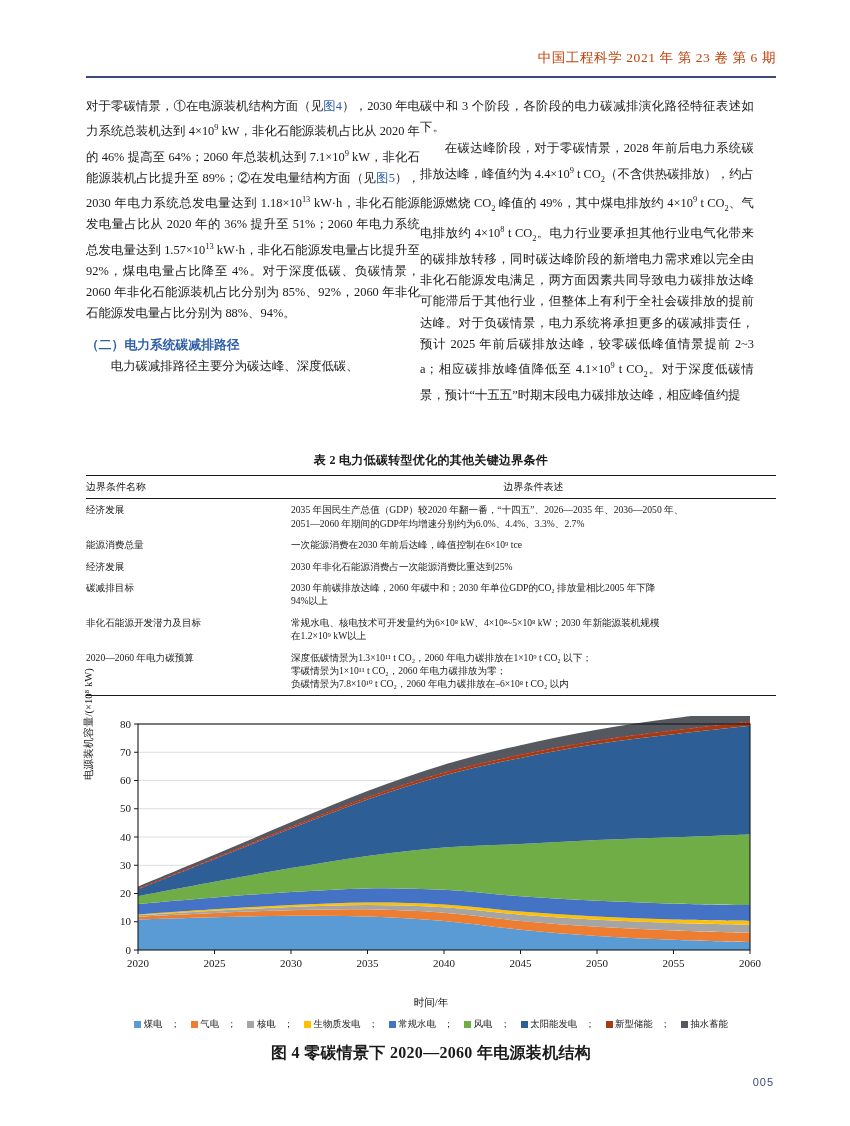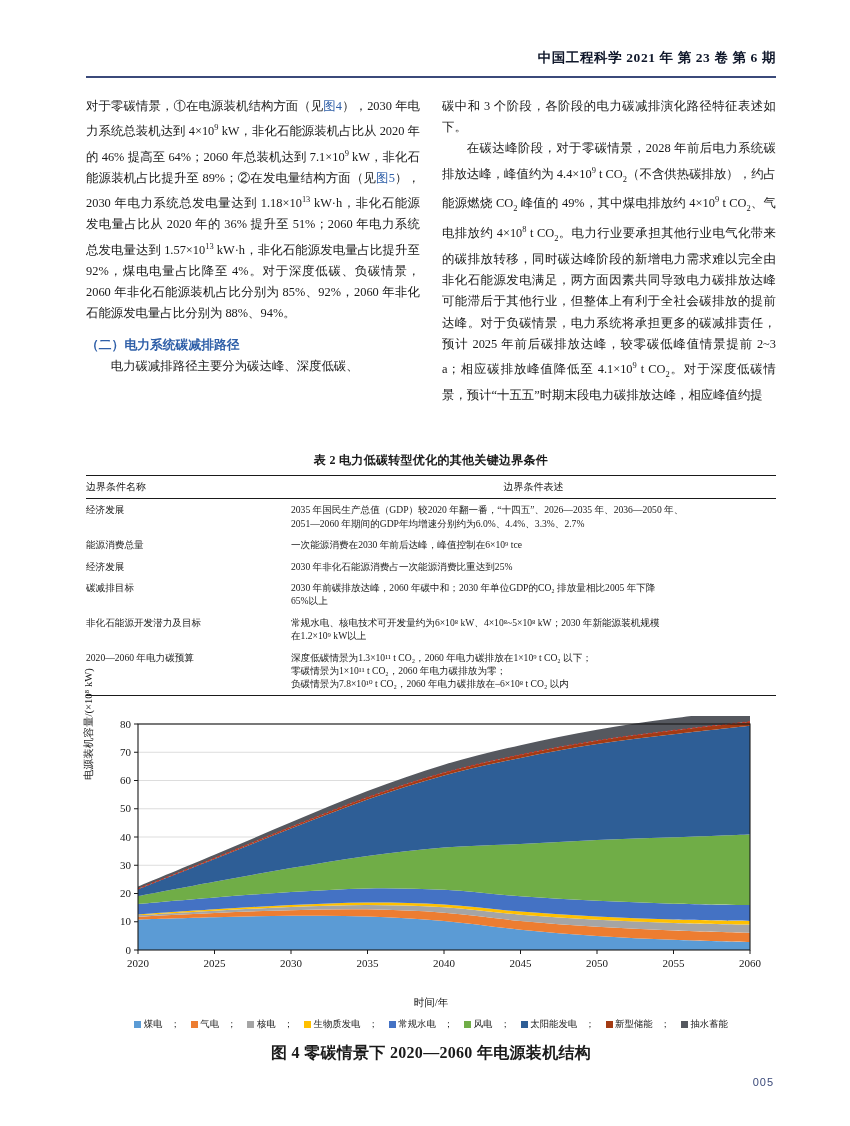--- a/index.html
+++ b/index.html
@@ -14,32 +14,32 @@
   }
   .page { position:absolute; inset:0; }
 
   
   .header {
     position:absolute; left:86px; top:48px; width:690px;
     text-align:right;
   }
   .header-title {
     font-size: 13.5px; letter-spacing: .6px;
-    color: #0f172a; font-weight: bold;
+    color: #c2410c; font-weight: normal;
     font-family: "Liberation Serif", "DejaVu Serif", serif;
   }
   .header-rule {
     position:absolute; left:86px; top:76px; width:690px; height:1.6px;
     background:#3b4a7a;
   }
 
   
   .cols {
     position:absolute; left:86px; top:96px; width:690px;
-    display:flex; gap:22px;
+    display:flex; 
   }
   .col { width:334px; }
   p.body {
     margin:0; font-size:12.4px; line-height:21.2px;
     text-align: justify; text-justify: inter-ideograph;
     color:#181818;
     font-family:"Liberation Serif","DejaVu Serif",serif;
   }
   p.body.indent { text-indent: 2em; }
   .sec-head {
@@ -149,21 +149,21 @@
           <tr>
             <td class="name">经济发展</td>
             <td class="desc">
               <div>2030 年非化石能源消费占一次能源消费比重达到25%</div>
             </td>
           </tr>
           <tr>
             <td class="name">碳减排目标</td>
             <td class="desc">
               <div>2030 年前碳排放达峰，2060 年碳中和；2030 年单位GDP的CO₂ 排放量相比2005 年下降</div>
-              <div>65%以上</div>
+              <div>94%以上</div>
             </td>
           </tr>
           <tr>
             <td class="name">非化石能源开发潜力及目标</td>
             <td class="desc">
               <div>常规水电、核电技术可开发量约为6×10⁸ kW、4×10⁸~5×10⁸ kW；2030 年新能源装机规模</div>
               <div>在1.2×10⁹ kW以上</div>
             </td>
           </tr>
           <tr class="rule-bot">

